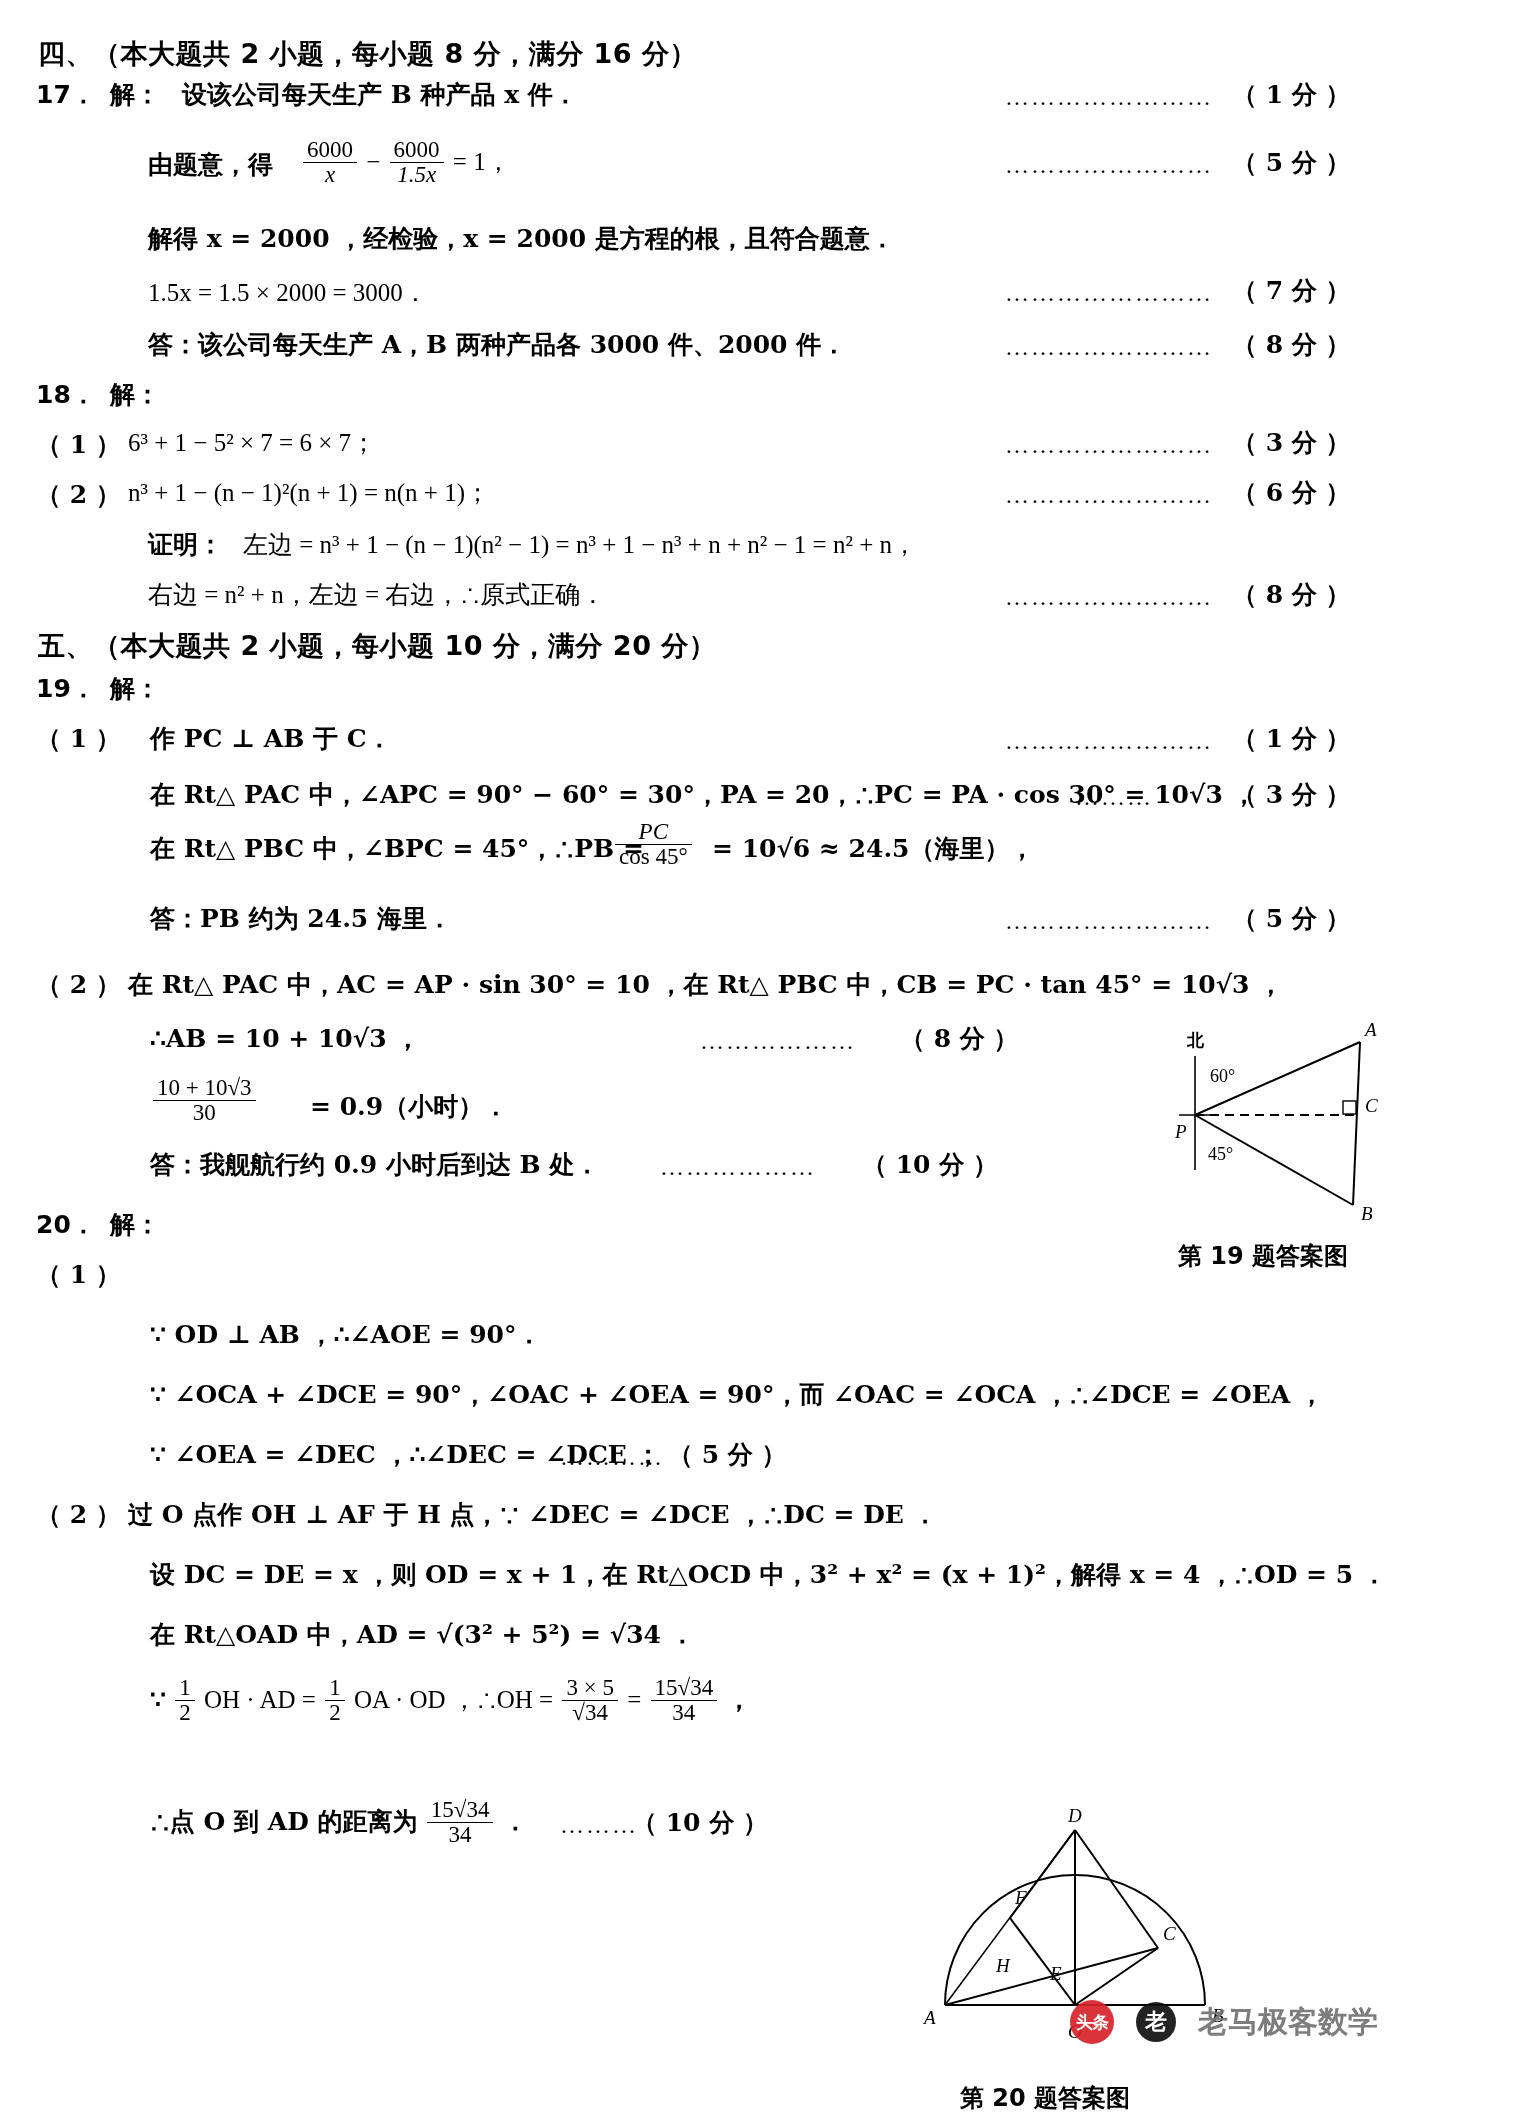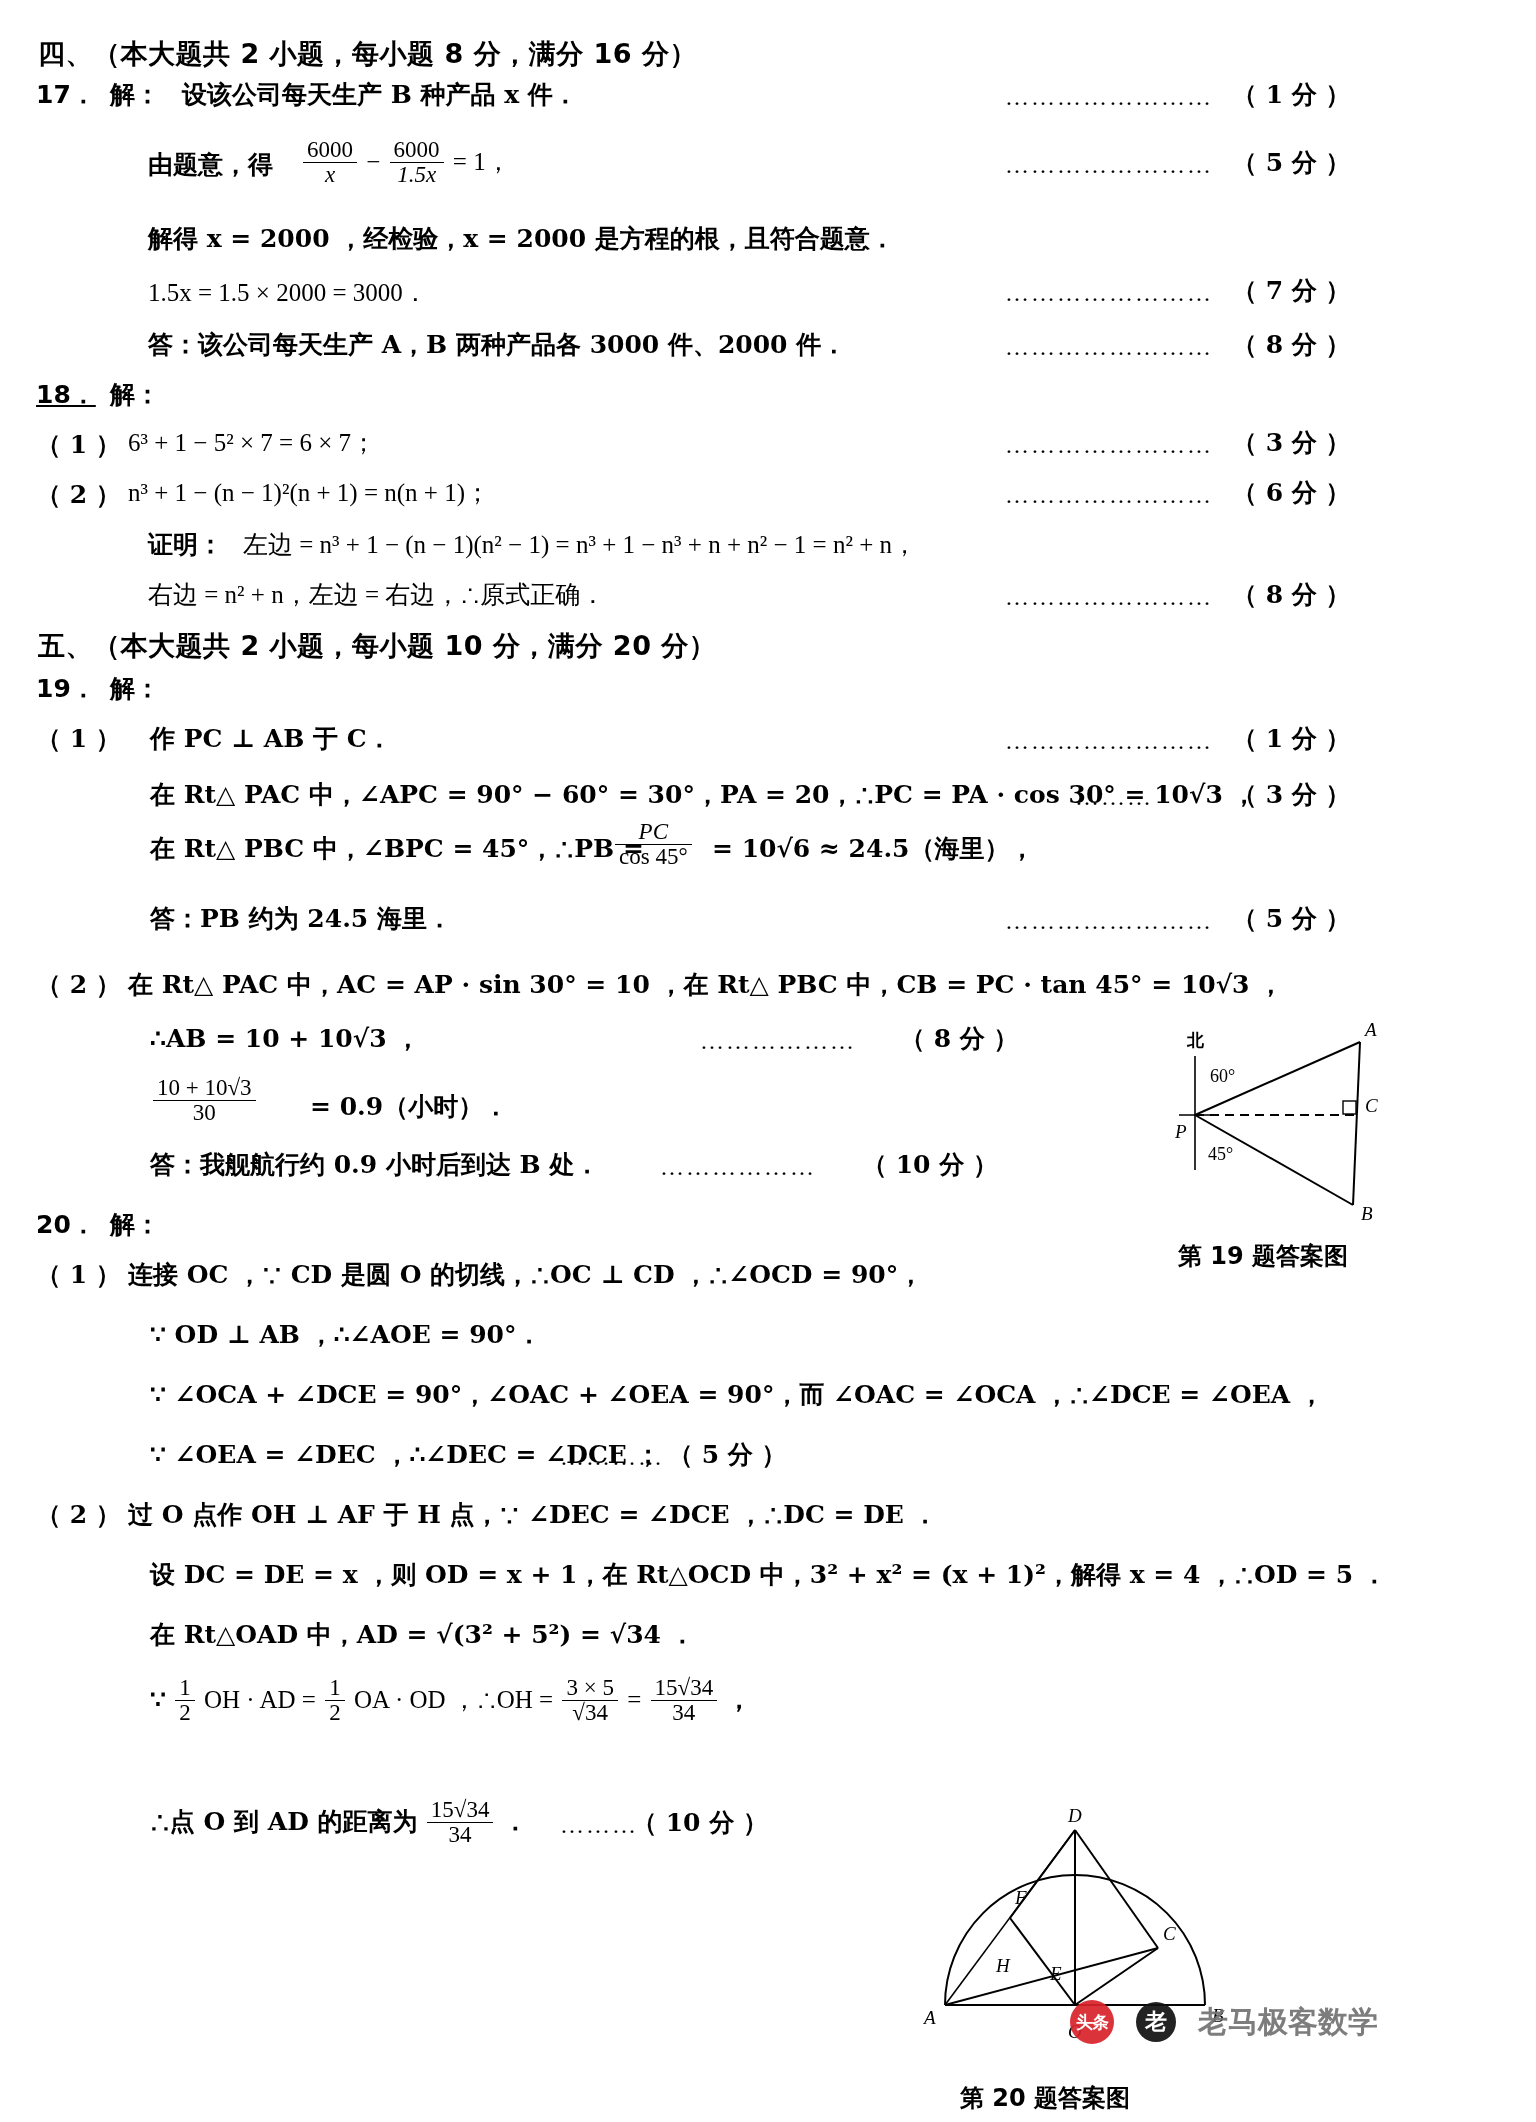--- a/index.html
+++ b/index.html
@@ -140,21 +140,21 @@
   <div class="ln body-cn" style="left:148px;top:222px;">解得 x = 2000 ，经检验，x = 2000 是方程的根，且符合题意．</div>
 
   <div class="ln math" style="left:148px;top:276px;">1.5x = 1.5 × 2000 = 3000．</div>
   <div class="leader" style="left:1005px;top:280px;">……………………</div>
   <div class="score" style="left:1232px;top:274px;">（ 7 分 ）</div>
 
   <div class="ln body-cn" style="left:148px;top:328px;">答：该公司每天生产 A，B 两种产品各 3000 件、2000 件．</div>
   <div class="leader" style="left:1005px;top:334px;">……………………</div>
   <div class="score" style="left:1232px;top:328px;">（ 8 分 ）</div>
 
-  <div class="ln qnum" style="left:36px;top:378px;text-decoration:underline;">18．</div>
+  <div class="ln qnum" style="left:36px;top:378px;">18．</div>
   <div class="ln body-cn" style="left:110px;top:378px;">解：</div>
 
   <div class="ln body-cn" style="left:36px;top:428px;">（ 1 ）</div>
   <div class="ln math" style="left:128px;top:426px;">6³ + 1 − 5² × 7 = 6 × 7；</div>
   <div class="leader" style="left:1005px;top:432px;">……………………</div>
   <div class="score" style="left:1232px;top:426px;">（ 3 分 ）</div>
 
   <div class="ln body-cn" style="left:36px;top:478px;">（ 2 ）</div>
   <div class="ln math" style="left:128px;top:476px;">n³ + 1 − (n − 1)²(n + 1) = n(n + 1)；</div>
   <div class="leader" style="left:1005px;top:482px;">……………………</div>
@@ -235,21 +235,20 @@
       <text x="35" y="62" font-family="Liberation Serif, serif" font-size="18">60°</text>
       <text x="33" y="140" font-family="Liberation Serif, serif" font-size="18">45°</text>
     </svg>
   </div>
   <div class="figcap" style="left:1178px;top:1240px;">第 19 题答案图</div>
 
   <div class="ln qnum" style="left:36px;top:1208px;">20．</div>
   <div class="ln body-cn" style="left:110px;top:1208px;">解：</div>
 
   <div class="ln body-cn" style="left:36px;top:1258px;">（ 1 ）</div>
-  <div class="ln body-cn" style="left:128px;top:1258px;">连接 OC ，∵ CD 是圆 O 的切线，∴OC ⊥ CD ，∴∠OCD = 90°，</div>
 
   <div class="ln body-cn" style="left:150px;top:1318px;">∵ OD ⊥ AB ，∴∠AOE = 90°．</div>
 
   <div class="ln body-cn" style="left:150px;top:1378px;">∵ ∠OCA + ∠DCE = 90°，∠OAC + ∠OEA = 90°，而 ∠OAC = ∠OCA ，∴∠DCE = ∠OEA ，</div>
 
   <div class="ln body-cn" style="left:150px;top:1438px;">∵ ∠OEA = ∠DEC ，∴∠DEC = ∠DCE ；</div>
   <div class="leader" style="left:560px;top:1444px;">…………</div>
   <div class="score" style="left:668px;top:1438px;">（ 5 分 ）</div>
 
   <div class="ln body-cn" style="left:36px;top:1498px;">（ 2 ）</div>

